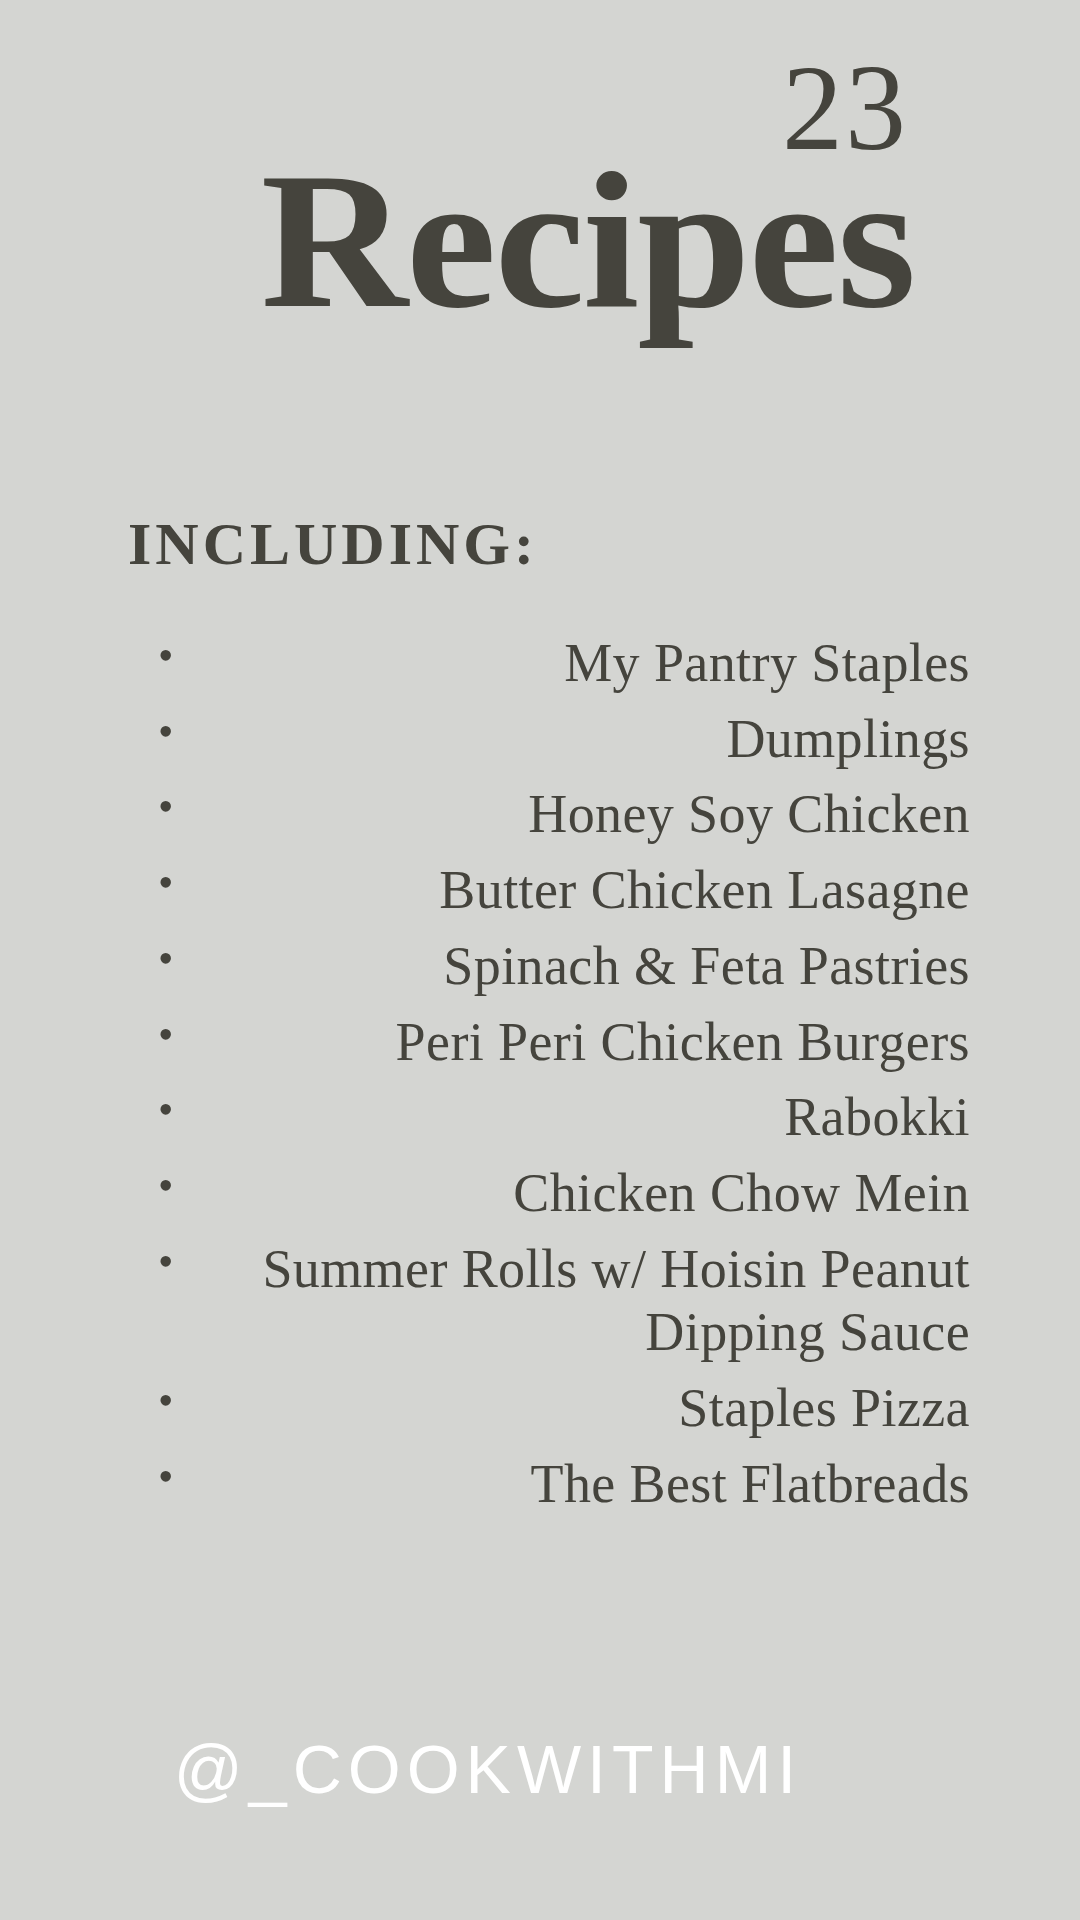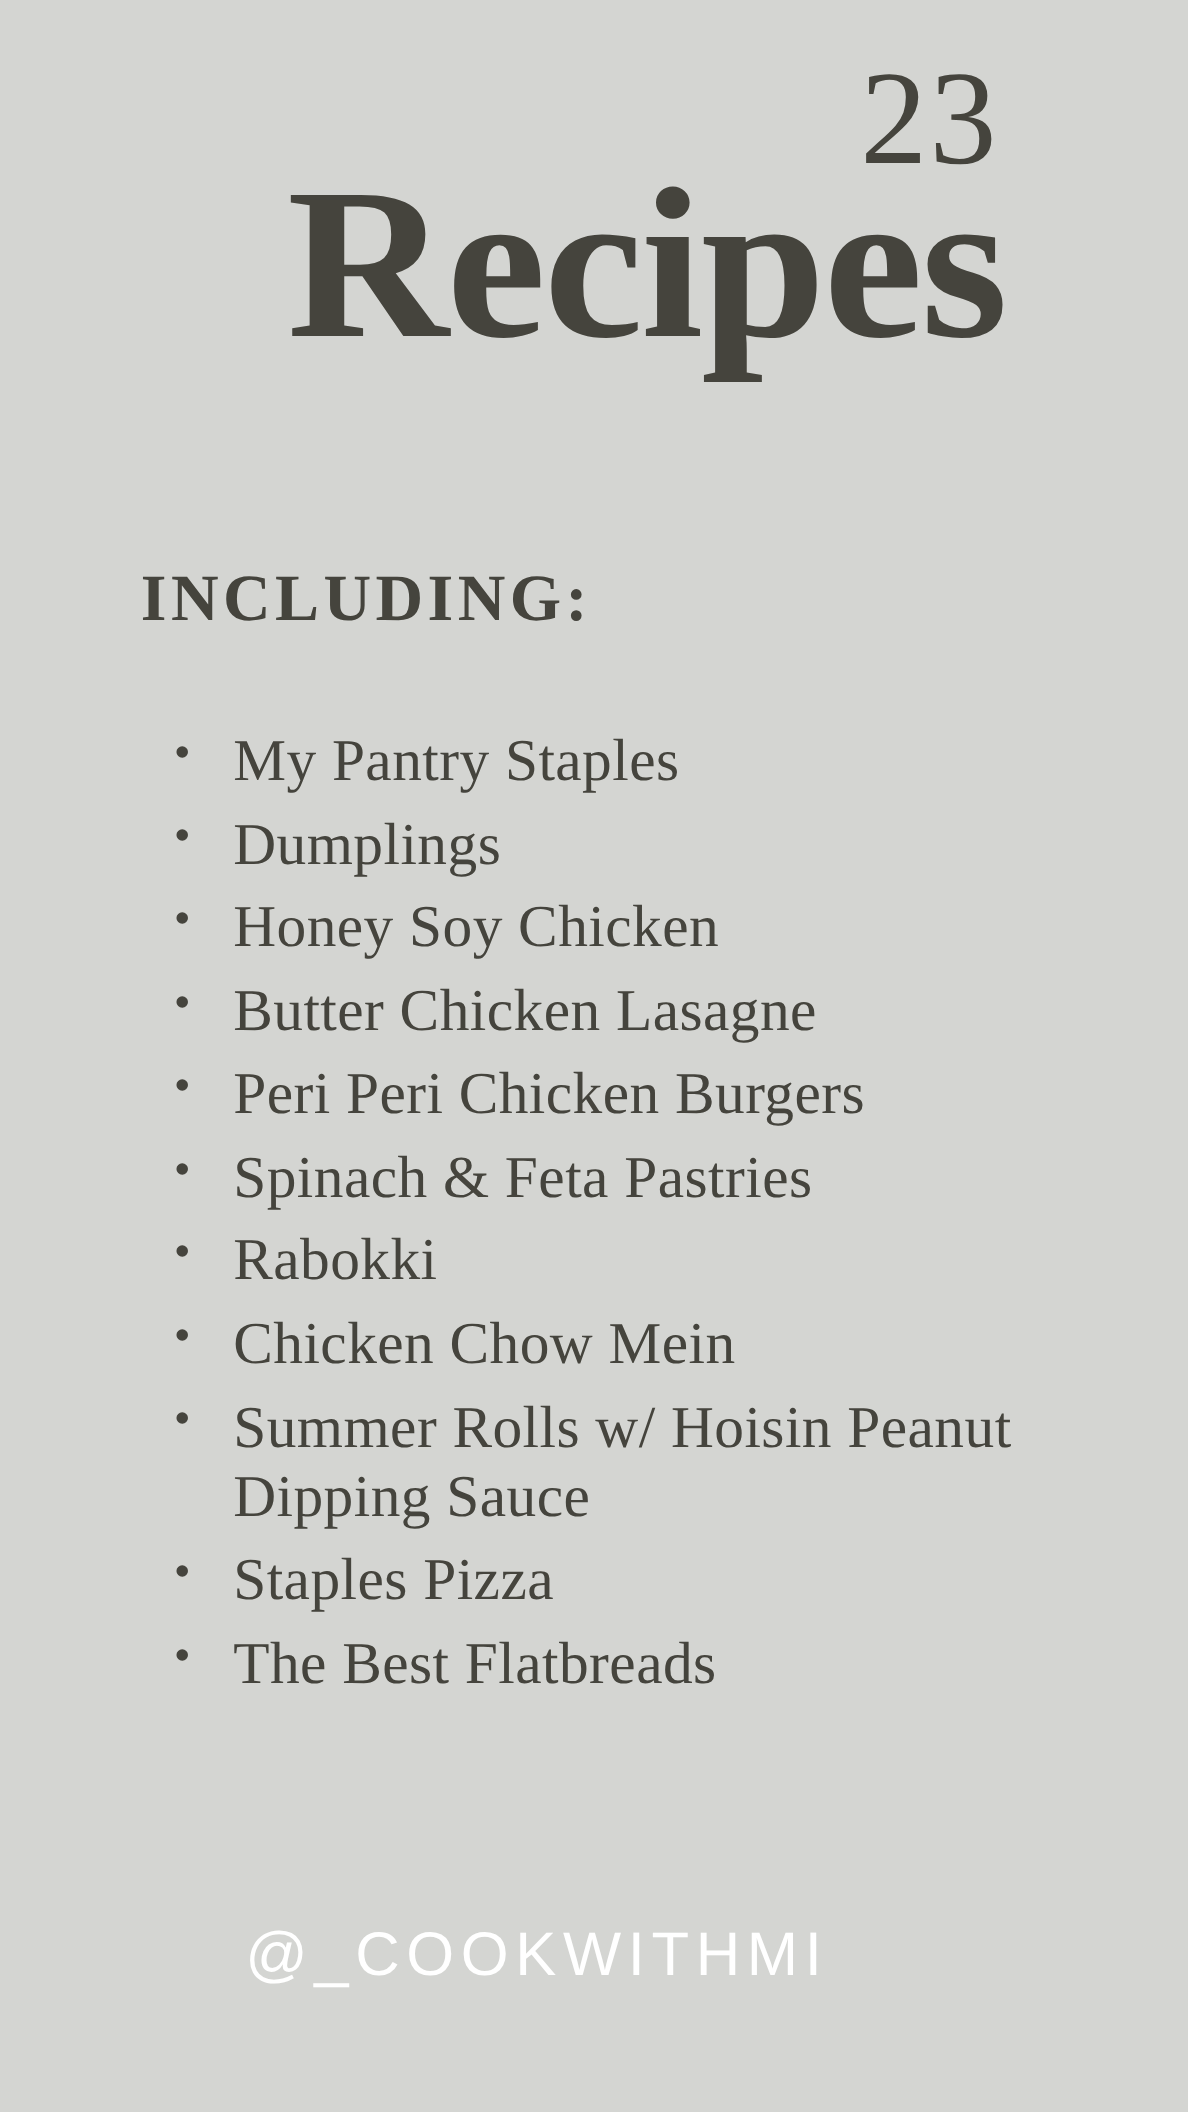--- a/index.html
+++ b/index.html
@@ -60,26 +60,27 @@
     font-weight: 700;
     font-size: 60px;
     letter-spacing: 4px;
     color: #45443d;
     margin-top: 10px;
   }
 
   
   .recipe-list {
     position: absolute;
-    top: 660px;
+    top: 632px;
     left: 150px;
     width: 820px;
     margin: 0;
     padding: 0;
     list-style: none;
+    text-align: right;
   }
   .recipe-item {
     position: relative;
     font-family: "Liberation Serif", serif;
     font-size: 54px;
     line-height: 1.18;
     color: #45443d;
     padding-left: 62px;
     margin-bottom: 12px;
     letter-spacing: 0.4px;
@@ -94,21 +95,21 @@
   }
 
   
   .handle {
     position: absolute;
     bottom: 112px;
     left: 0;
     width: 100%;
     text-align: center;
     font-family: "Liberation Sans", sans-serif;
-    font-size: 56px;
+    font-size: 68px;
     letter-spacing: 6px;
     color: #ffffff;
     font-weight: 400;
   }
 </style>
 </head>
 <body>
 
 <div class="page">
 
@@ -117,22 +118,22 @@
     <span class="title-word">Recipes</span>
   </div>
 
   <div class="including">INCLUDING:</div>
 
   <ul class="recipe-list">
     <li class="recipe-item">My Pantry Staples</li>
     <li class="recipe-item">Dumplings</li>
     <li class="recipe-item">Honey Soy Chicken</li>
     <li class="recipe-item">Butter Chicken Lasagne</li>
+    <li class="recipe-item">Spinach &amp; Feta Pastries</li>
     <li class="recipe-item">Peri Peri Chicken Burgers</li>
-    <li class="recipe-item">Spinach &amp; Feta Pastries</li>
     <li class="recipe-item">Rabokki</li>
     <li class="recipe-item">Chicken Chow Mein</li>
     <li class="recipe-item">Summer Rolls w/ Hoisin Peanut Dipping Sauce</li>
     <li class="recipe-item">Staples Pizza</li>
     <li class="recipe-item">The Best Flatbreads</li>
   </ul>
 
   <div class="handle">@_COOKWITHMI</div>
 
 </div>

